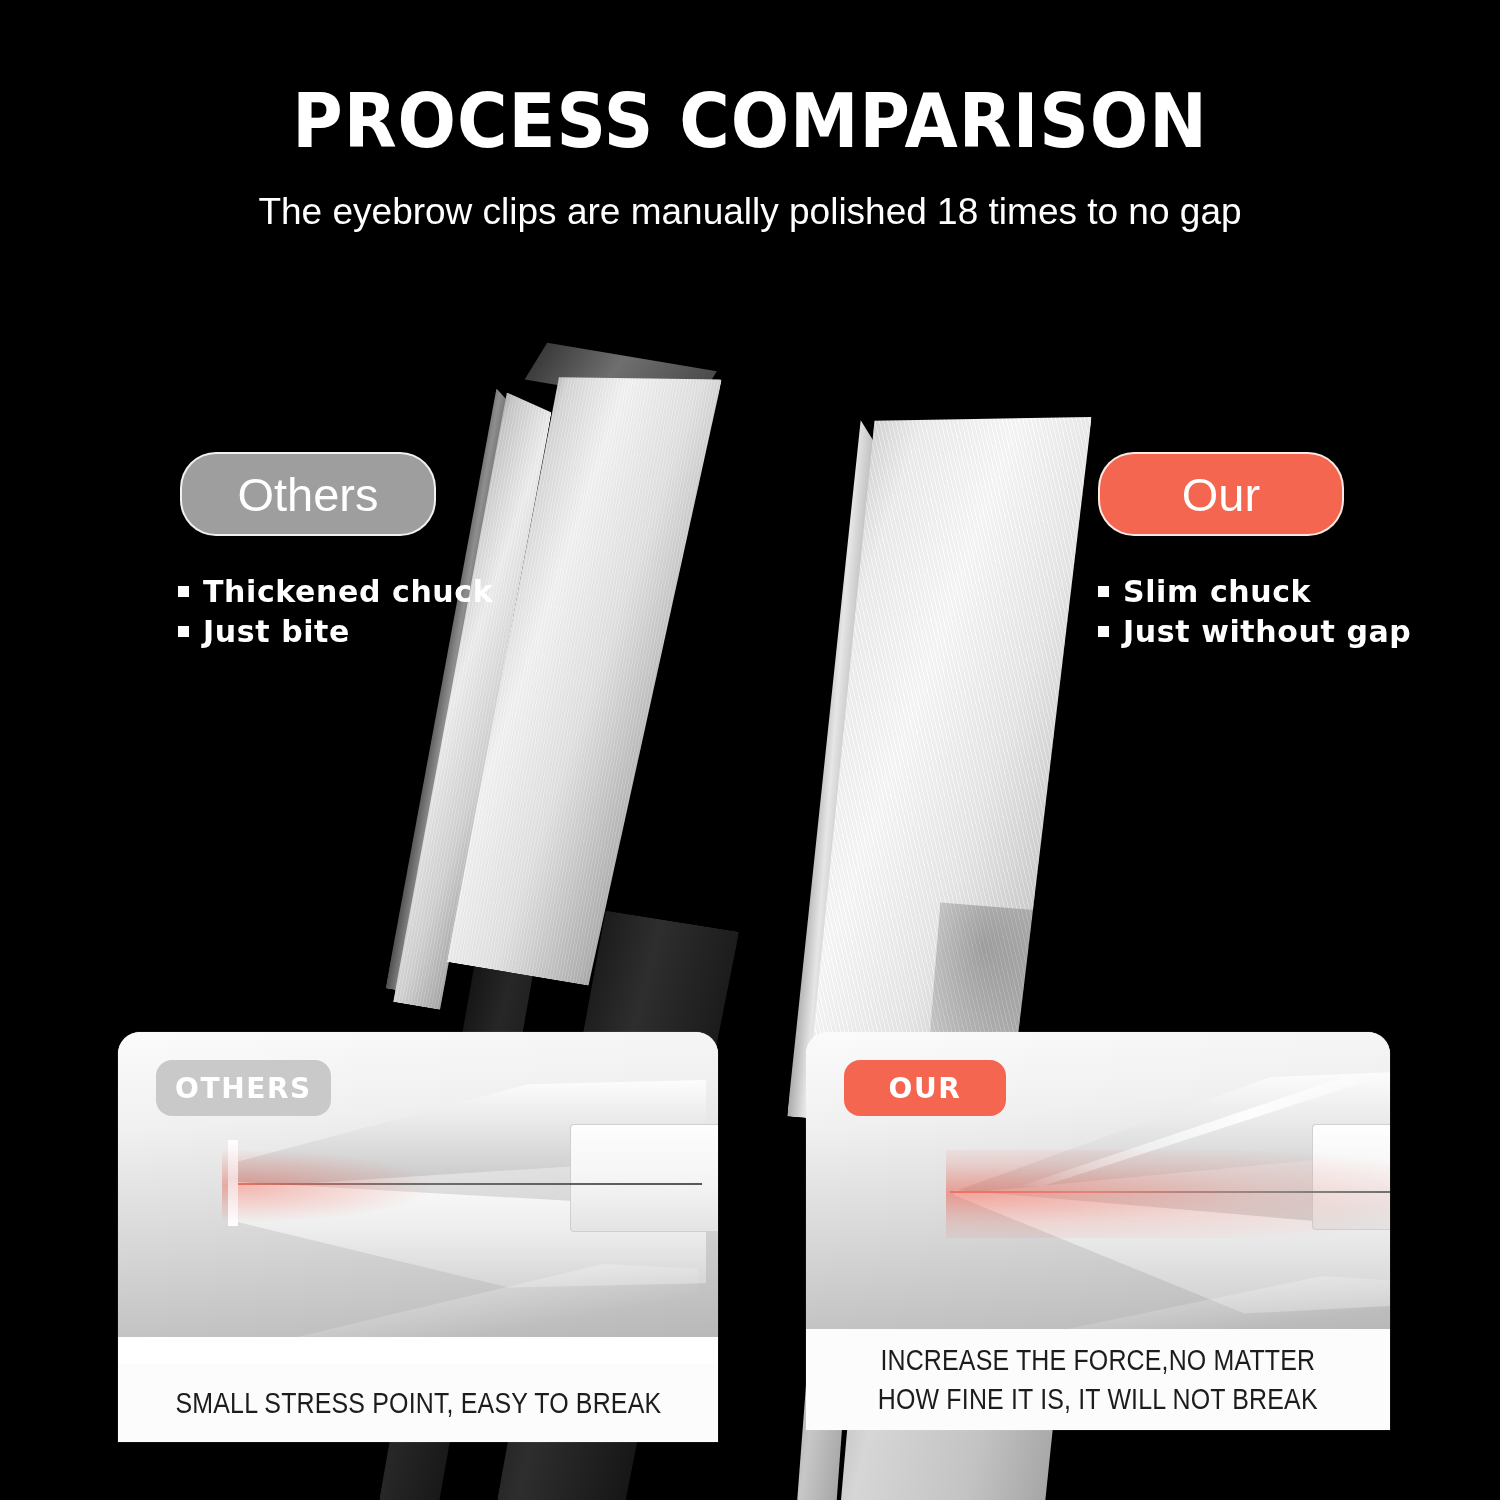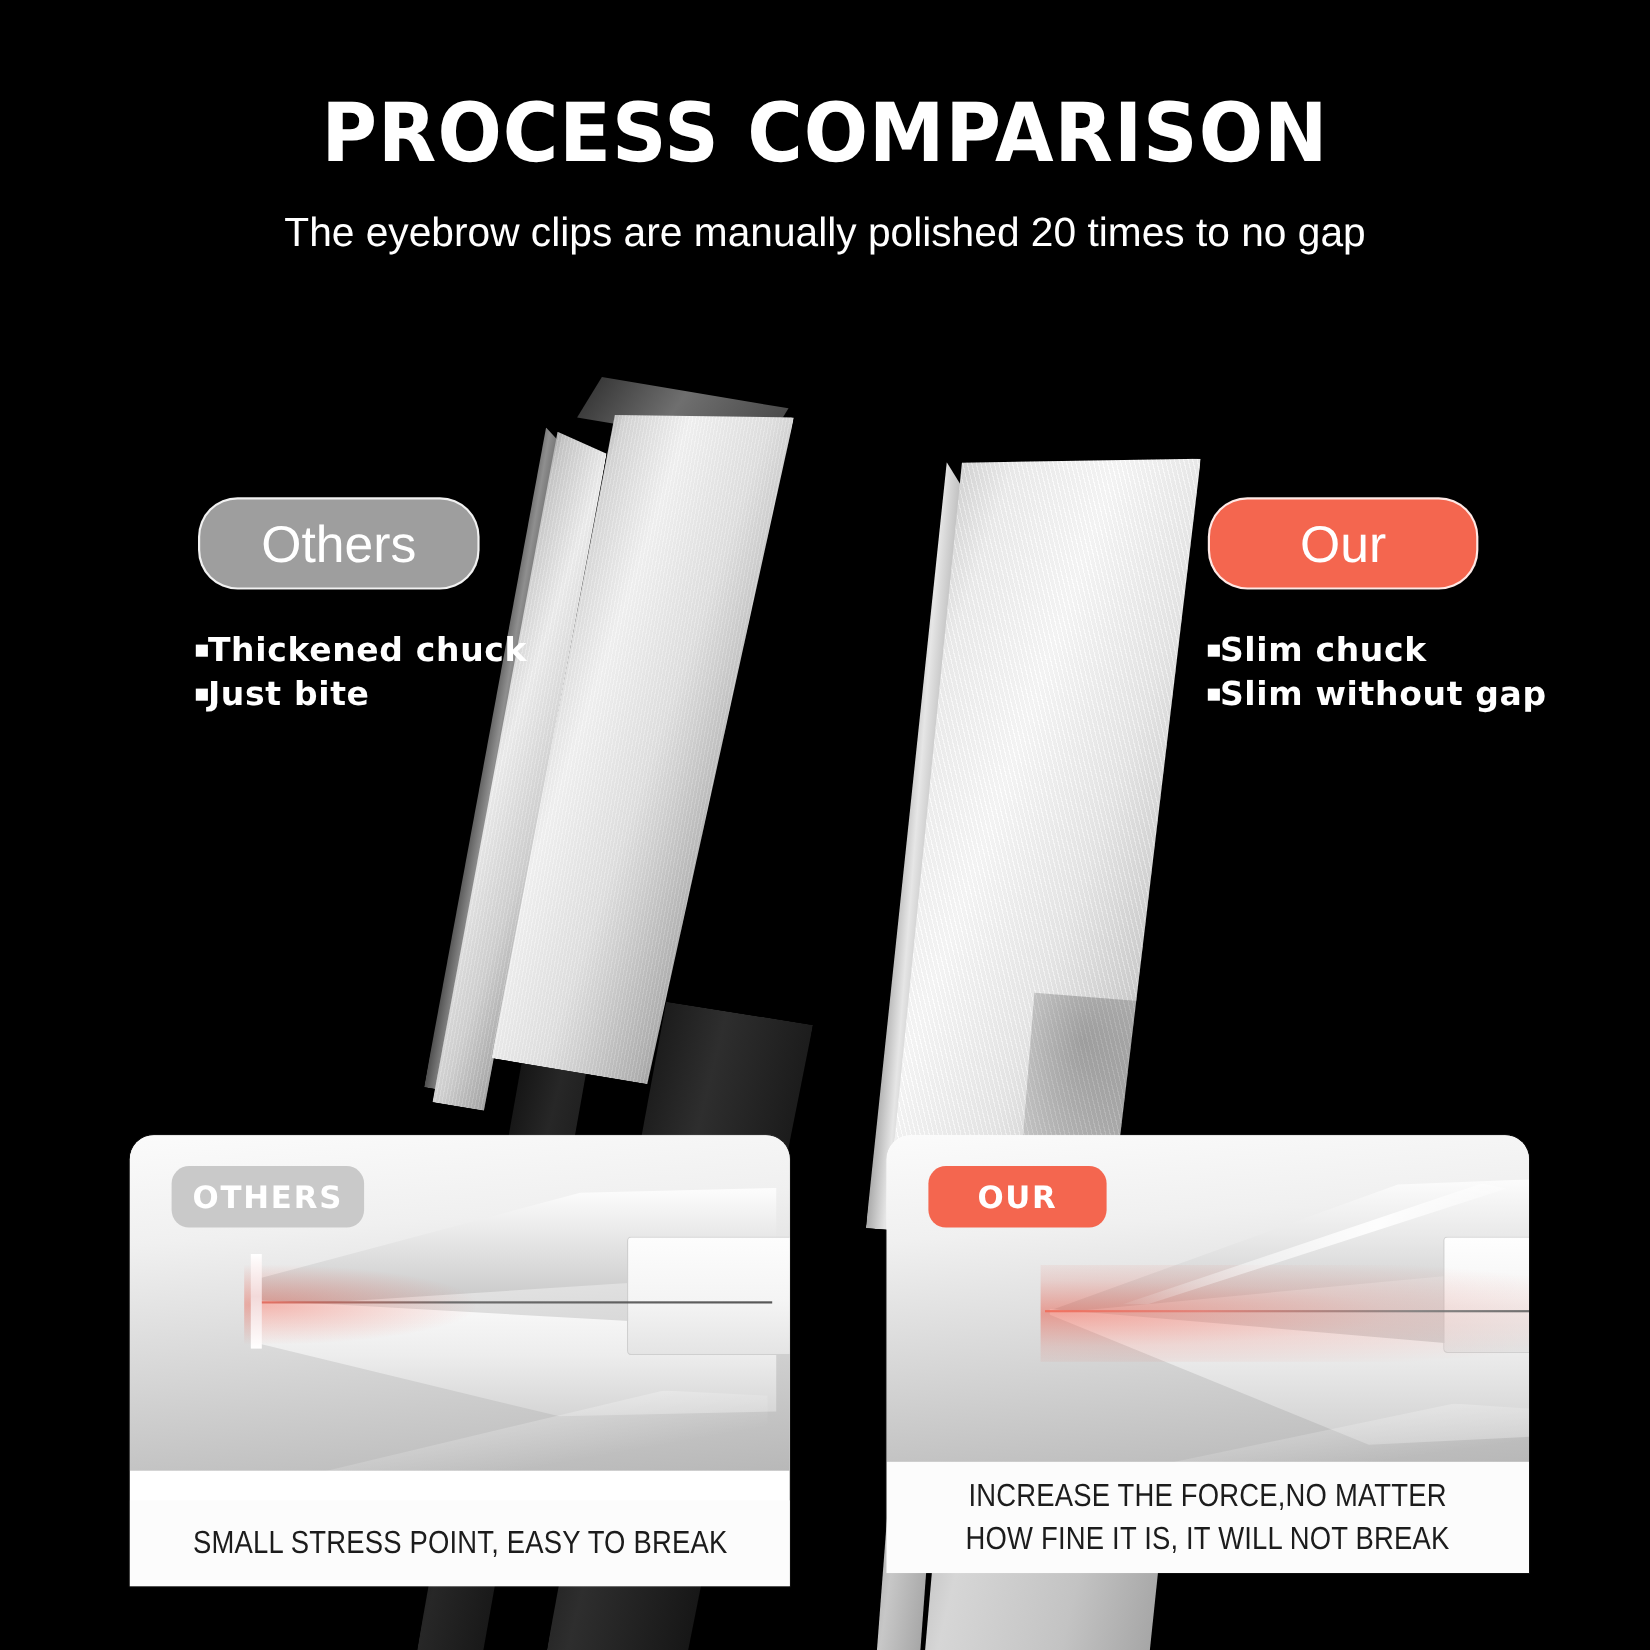--- a/index.html
+++ b/index.html
@@ -113,21 +113,21 @@
     color:#fff; font-size:47px; font-weight:400;
     font-family:"Liberation Sans", sans-serif;
   }
   .pill-others { left:180px; top:452px; width:256px; height:84px; background:#9e9e9e; }
   .pill-our    { left:1098px; top:452px; width:246px; height:84px; background:#f4664f; }
 
   .bullets { position:absolute; color:#fff; font-size:30px; line-height:1.32;
              font-family:"DejaVu Sans", sans-serif; font-weight:bold; letter-spacing:.6px; }
   .bullets-left  { left:178px; top:572px; }
   .bullets-right { left:1098px; top:572px;text-align:right; }
-  .bullets .row { display:flex; align-items:center; white-space:nowrap; }
+  .bullets .row { display:flex; align-items:center; gap:14px; white-space:nowrap; }
   .bullets .sq { width:11px; height:11px; background:#fff; flex:none; }
 
   
   .card {
     position:absolute; overflow:hidden; background:#fff;
     border-radius:22px 22px 0 0;
     box-shadow:0 0 0 1px rgba(255,255,255,.06);
   }
   .card-left  { left:118px; top:1032px; width:600px; height:410px; }
   .card-right { left:806px; top:1032px; width:584px; height:398px; }
@@ -227,21 +227,21 @@
     clip-path:polygon(0% 100%, 80% 0%, 100% 8%, 100% 100%);
   }
 </style>
 </head>
 <body>
 
 <div id="stage">
 
   <div class="title">PROCESS COMPARISON</div>
   <div class="subtitle">
-    <div>The eyebrow clips are manually polished 20 times to no gap</div>
+    <div>The eyebrow clips are manually polished 18 times to no gap</div>
   </div>
 
   <div class="tw-left">
     <div class="handleA"></div>
     <div class="handleB"></div>
     <div class="armA-edge"></div>
     <div class="armA">
         <div class="grainA"></div>
       </div>
     <div class="armB-top"></div>
@@ -275,21 +275,21 @@
 
   <div class="pill pill-our">Our</div>
 
   <div class="bullets bullets-right">
     <div class="row">
       <span class="sq"></span>
       <span>Slim chuck</span>
     </div>
     <div class="row">
       <span class="sq"></span>
-      <span>Slim without gap</span>
+      <span>Just without gap</span>
     </div>
   </div>
 
   <div class="card card-left">
     <div class="photo">
       <div class="tip tip-l">
         <div class="upper"></div>
         <div class="lower"></div>
         <div class="shank"></div>
         <div class="glow"></div>

